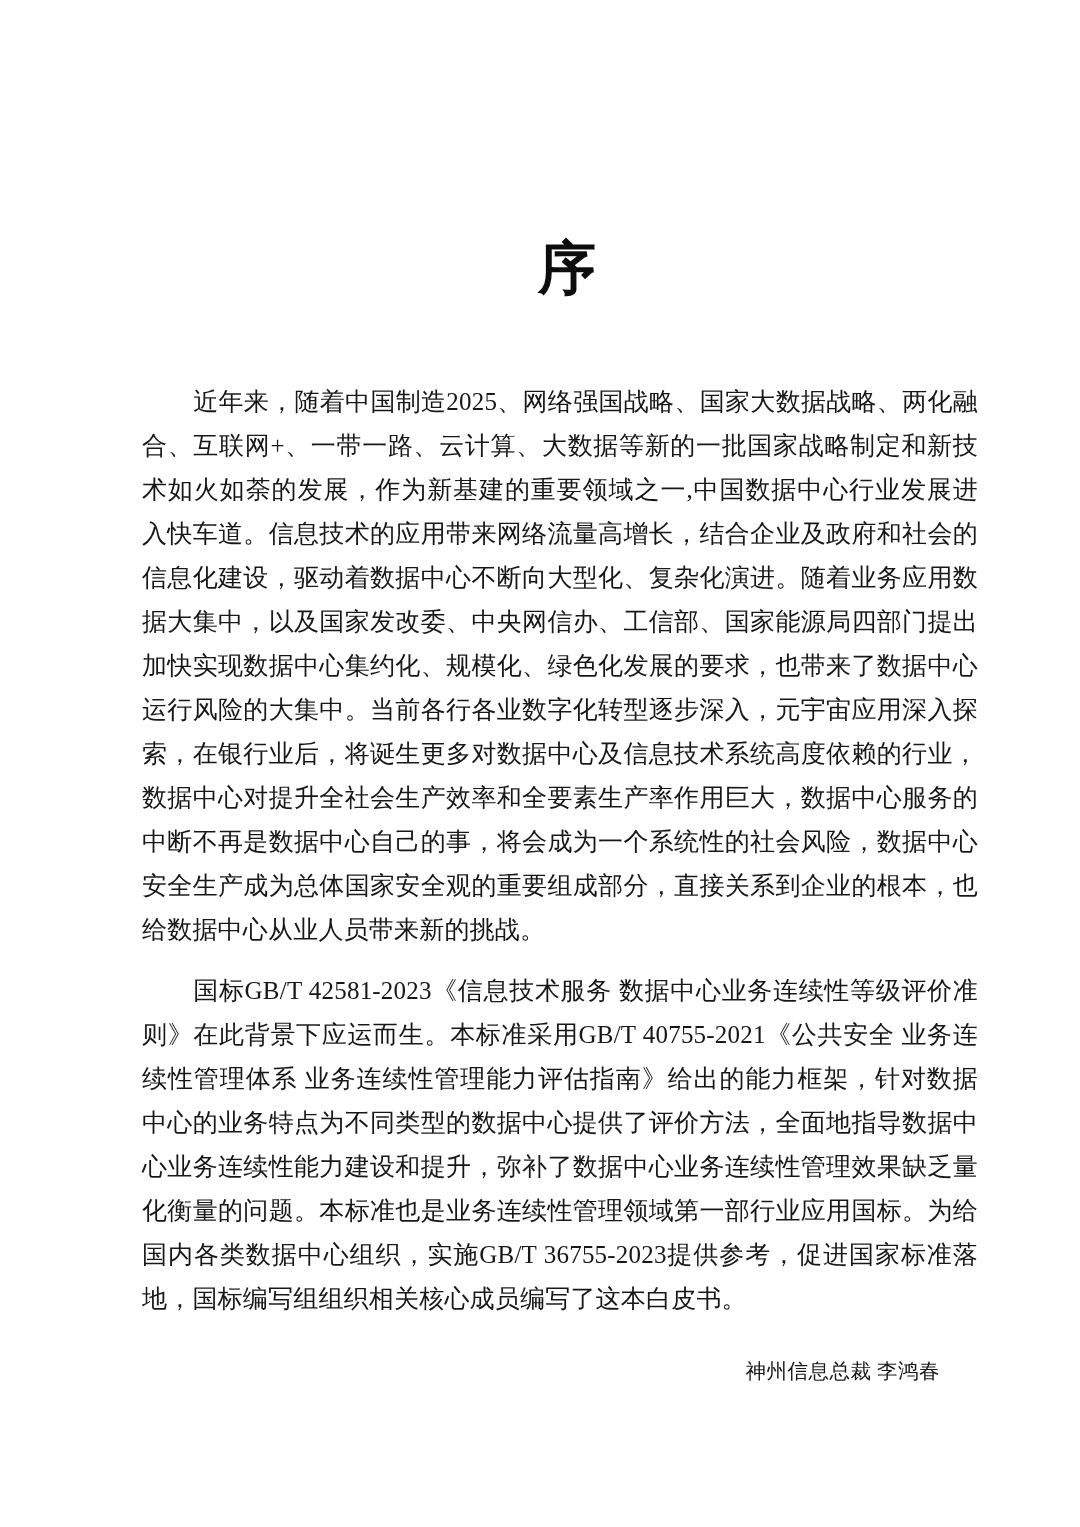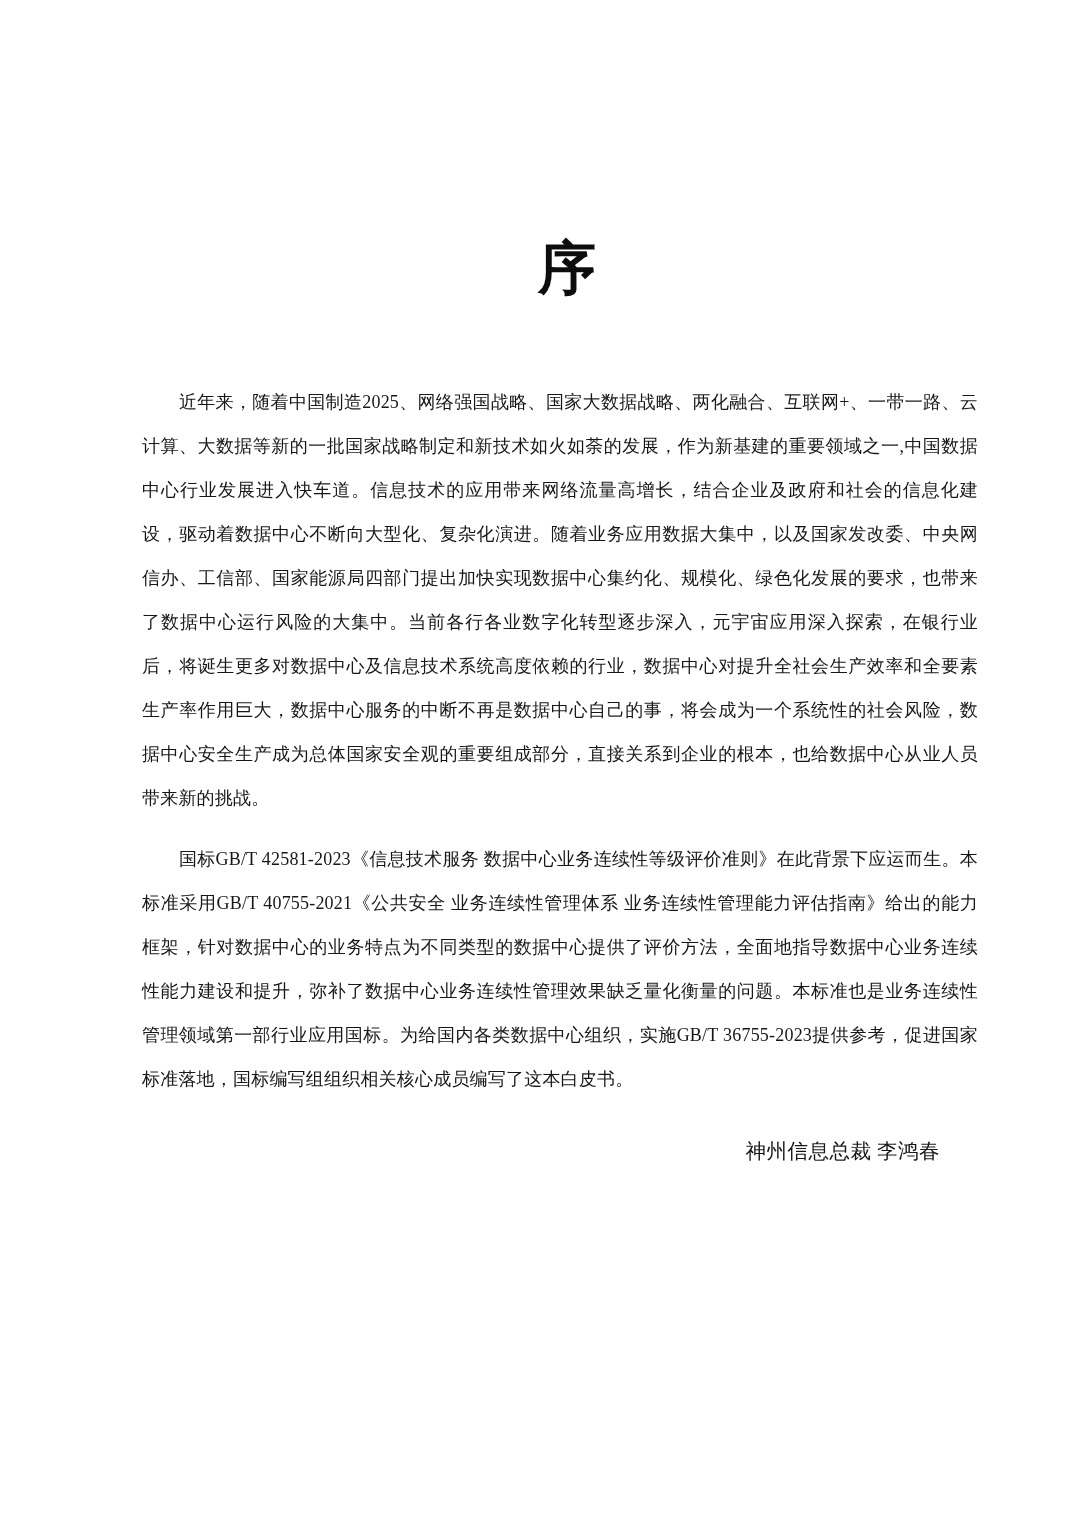--- a/index.html
+++ b/index.html
@@ -39,21 +39,21 @@
     line-height: 1;
     color: #0d0d0d;
     font-family: "Liberation Serif", "DejaVu Serif", serif;
   }
   .body-block {
     margin-top: 82px;
     padding-left: 24px;
     padding-right: 28px;
   }
   .para {
-    font-size: 18px;
+    font-size: 25px;
     line-height: 44px;
     text-align: justify;
     text-justify: inter-ideograph;
     text-indent: 2.05em;
     margin: 0 12px 17px 0;
     color: #171717;
     letter-spacing: 0.2px;
   }
   .signature-wrap {
     margin-top: 30px;

